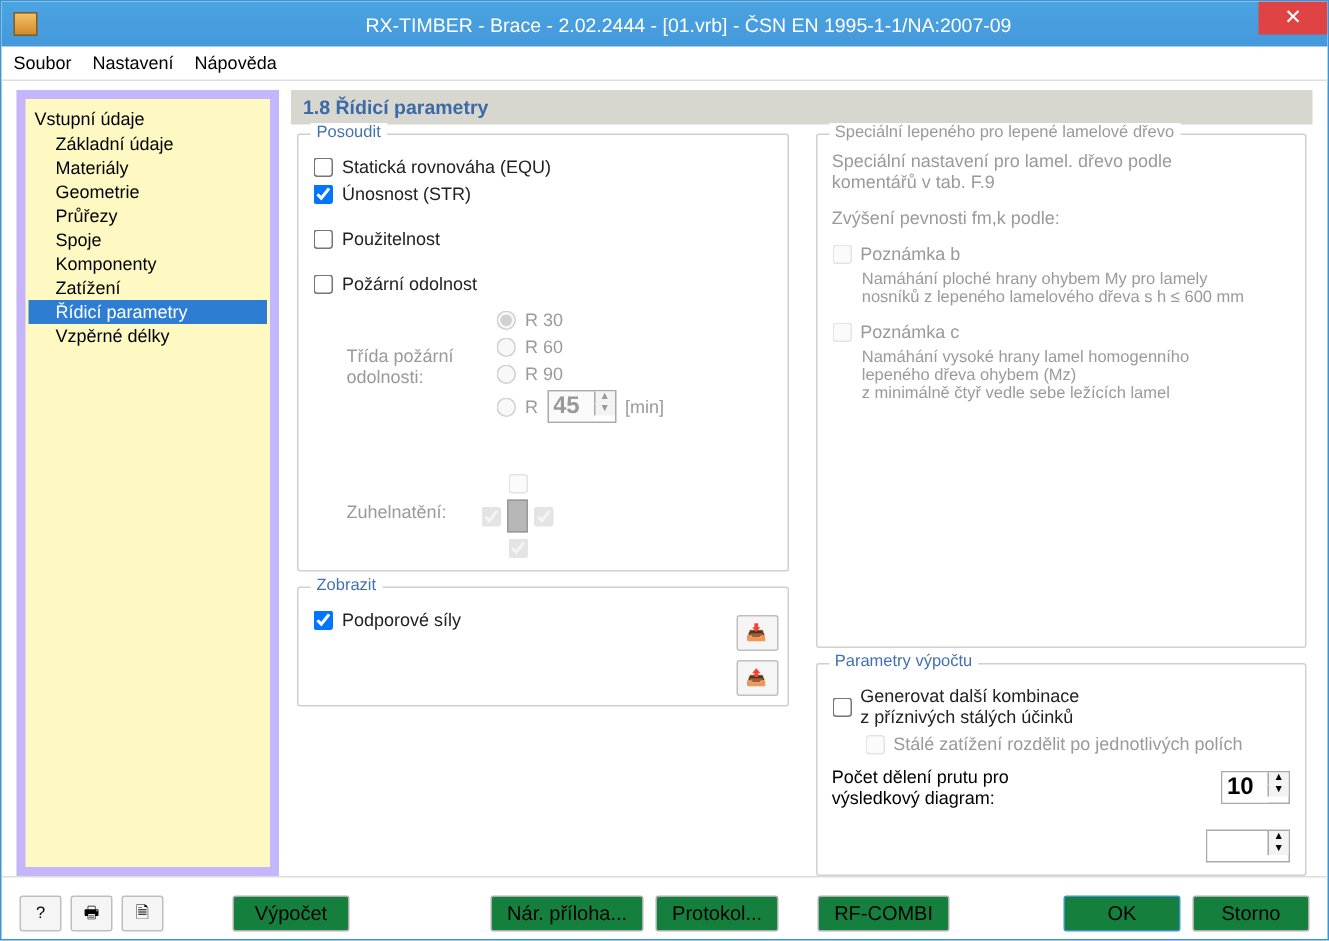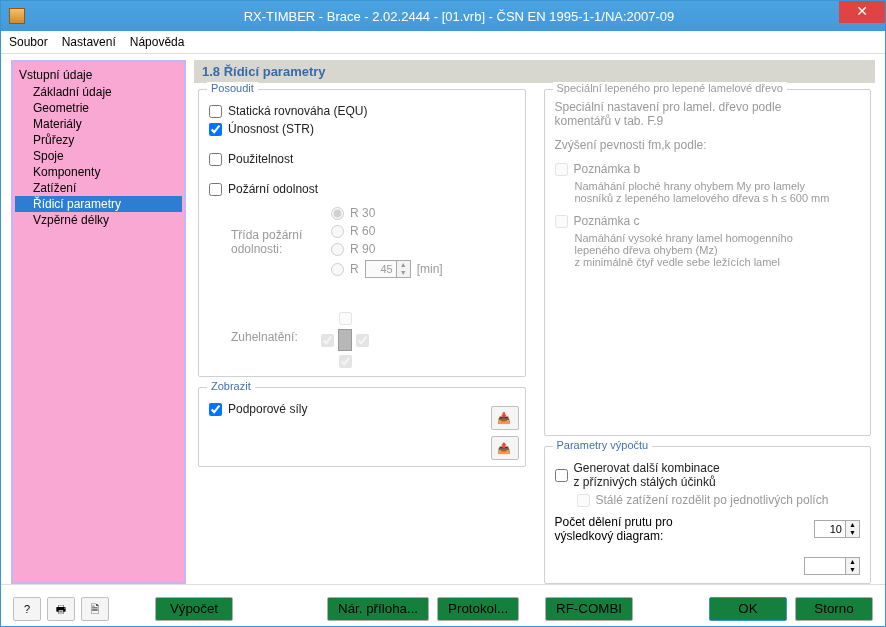--- a/index.html
+++ b/index.html
@@ -4,37 +4,37 @@
 <style>
 * { box-sizing: border-box; margin: 0; padding: 0; }
 body { font-family: "Segoe UI", Tahoma, sans-serif; font-size: 12px; background: #fff; width: 886px; height: 627px; overflow: hidden; border: 1px solid #3a94d6; }
 .titlebar { background: linear-gradient(#4ba3e0, #4499db); color: #fff; height: 30px; display: flex; align-items: center; position: relative; }
 .titlebar .app-icon { width: 16px; height: 16px; margin: 0 8px; background: linear-gradient(#f5c066,#d28a2a); border: 1px solid #8a5a1a; }
 .titlebar .title { flex: 1; text-align: center; font-size: 13px; }
 .titlebar .close { width: 46px; height: 22px; background: #e04343; color: #fff; text-align: center; line-height: 20px; font-size: 14px; position: absolute; right: 0; top: 0; }
 .menubar { background: #fff; border-bottom: 1px solid #ddd; padding: 4px 8px; display: flex; gap: 14px; }
 .menubar span { cursor: default; }
 .body { display: flex; padding: 6px 10px 0 10px; gap: 8px; height: 530px; }
-.tree { width: 175px; border: 2px solid #c4b5fd; padding: 4px 2px; background: #f9a8d4; overflow: auto; }
+.tree { width: 175px; border: 6px solid #c4b5fd; padding: 4px 2px; background: #fef9c3; overflow: auto; }
 .tree .root { padding: 2px 4px; }
 .tree .child { padding: 1px 4px 1px 18px; white-space: nowrap; }
 .tree .sel { background: #2d7dd2; color: #fff; }
 .main { flex: 1; display: flex; flex-direction: column; }
 .main-title { background: #d7d7cf; font-weight: bold; color: #3a6aa8; padding: 4px 8px; font-size: 13px; }
 .columns { display: flex; gap: 18px; padding: 6px 4px 0 4px; flex: 1; }
 .col { flex: 1; display: flex; flex-direction: column; gap: 10px; }
 .group { border: 1px solid #d0d0d0; border-radius: 2px; padding: 10px 10px 8px 10px; position: relative; }
 .group .legend { position: absolute; top: -8px; left: 8px; background: #fff; padding: 0 4px; color: #4171b0; font-size: 11px; }
 .chk { display: flex; align-items: center; gap: 6px; margin: 4px 0; color: #222; }
 .chk input { width: 13px; height: 13px; }
 .disabled, .disabled * { color: #9a9a9a !important; }
 .indent { margin-left: 22px; }
 .radio-row { display: flex; align-items: center; gap: 6px; margin: 4px 0; }
 .spinner { display: inline-flex; border: 1px solid #aaa; }
-.spinner input { width: 30px; border: none; text-align: right; padding: 1px 3px; font-size: 11px; }
+.spinner input { width: 30px; border: none; padding: 1px 3px; font-size: 16px; font-weight: bold; }
 .spinner .btns { display: flex; flex-direction: column; }
 .spinner .btns span { width: 14px; height: 8px; border-left: 1px solid #aaa; font-size: 7px; text-align: center; line-height: 7px; background: #f3f3f3; cursor: pointer; }
 .char-row { display: flex; align-items: center; gap: 10px; margin-top: 6px; }
 .char-grid { display: flex; flex-direction: column; align-items: center; margin-top: 6px; gap: 4px; }
 .char-grid .mid { display: flex; gap: 4px; align-items: center; }
 .gray-box { width: 14px; height: 22px; background: #b7b7b7; border: 1px solid #999; }
 .sub { color: #888; font-size: 11px; margin-left: 20px; }
 .right-buttons { position: absolute; right: 6px; bottom: 6px; display: flex; flex-direction: column; gap: 6px; }
 .icon-btn { width: 28px; height: 24px; border: 1px solid #bfbfbf; background: #f5f5f5; border-radius: 2px; font-size: 11px; text-align: center; line-height: 22px; cursor: pointer; }
 .param-row { display: flex; align-items: center; gap: 8px; margin-top: 8px; }
@@ -60,22 +60,22 @@
   <span>Soubor</span>
   <span>Nastavení</span>
   <span>Nápověda</span>
 </div>
 
 <div class="body">
   <div class="tree">
     <div class="root">Vstupní údaje</div>
     <div id="tree-children">
         <div class="child">Základní údaje</div>
+        <div class="child">Materiály</div>
         <div class="child">Geometrie</div>
-        <div class="child">Materiály</div>
         <div class="child">Průřezy</div>
         <div class="child">Spoje</div>
         <div class="child">Komponenty</div>
         <div class="child">Zatížení</div>
         <div class="child sel">Řídicí parametry</div>
         <div class="child">Vzpěrné délky</div>
       </div>
   </div>
 
   <div class="main">

